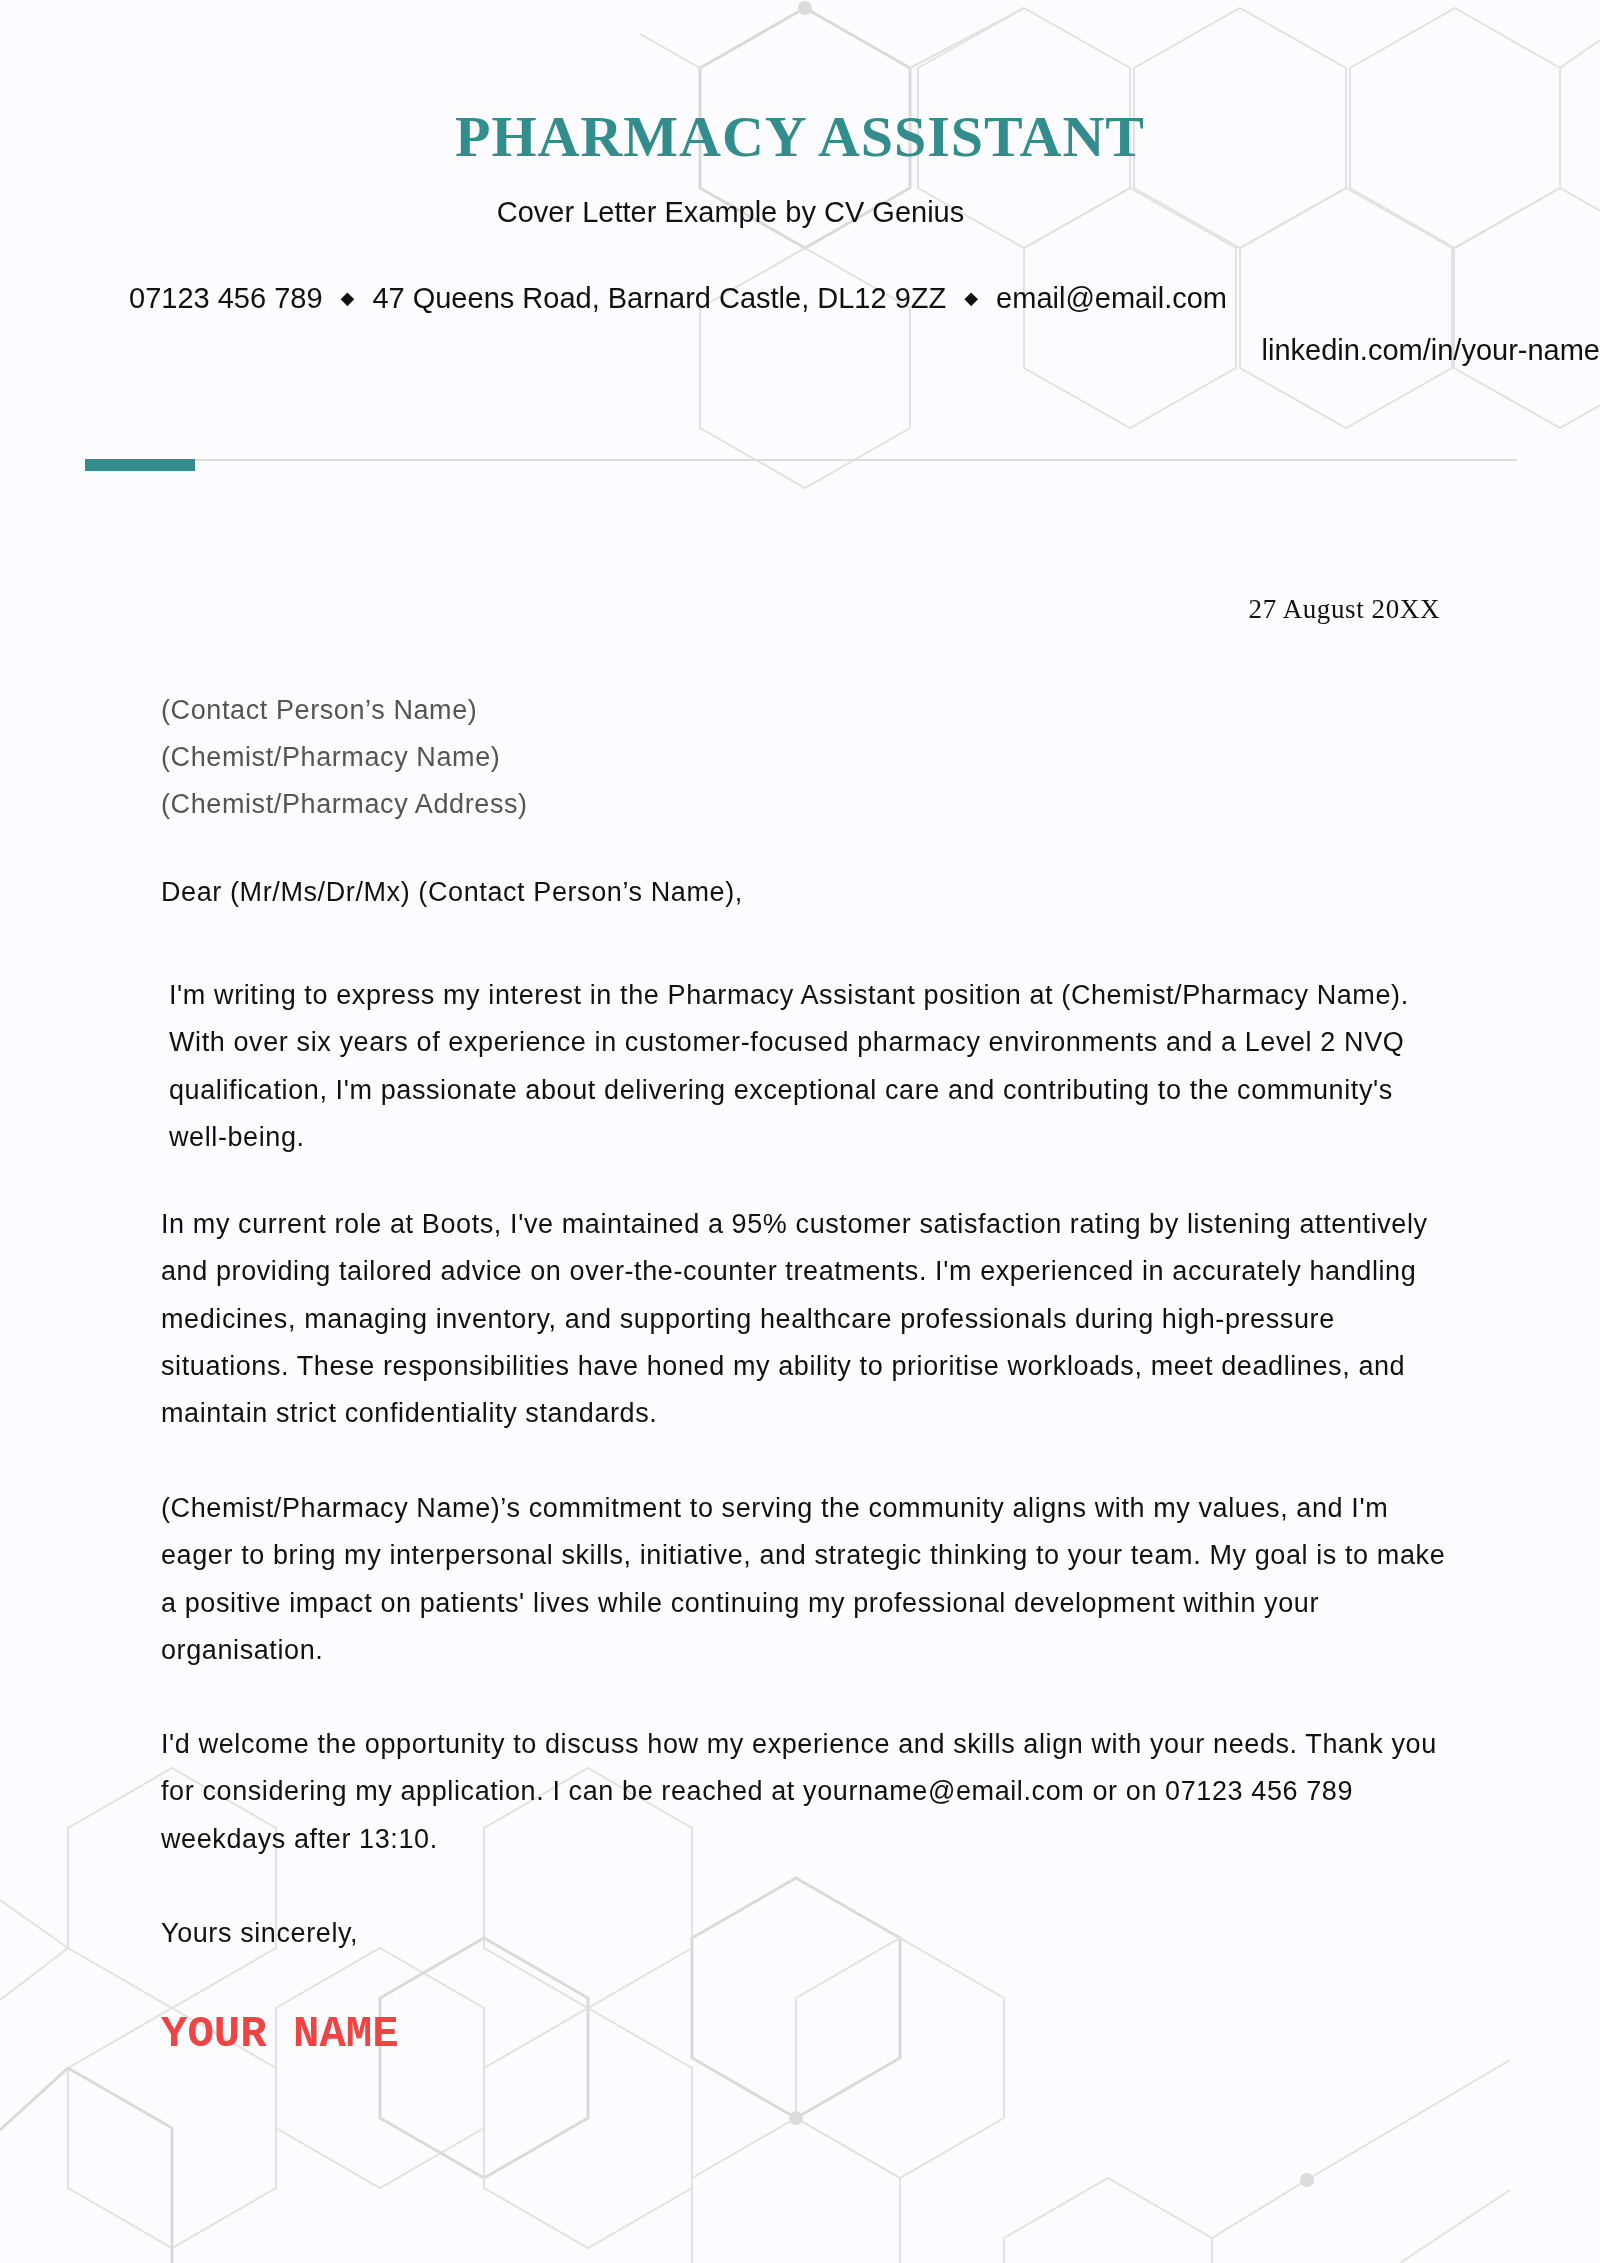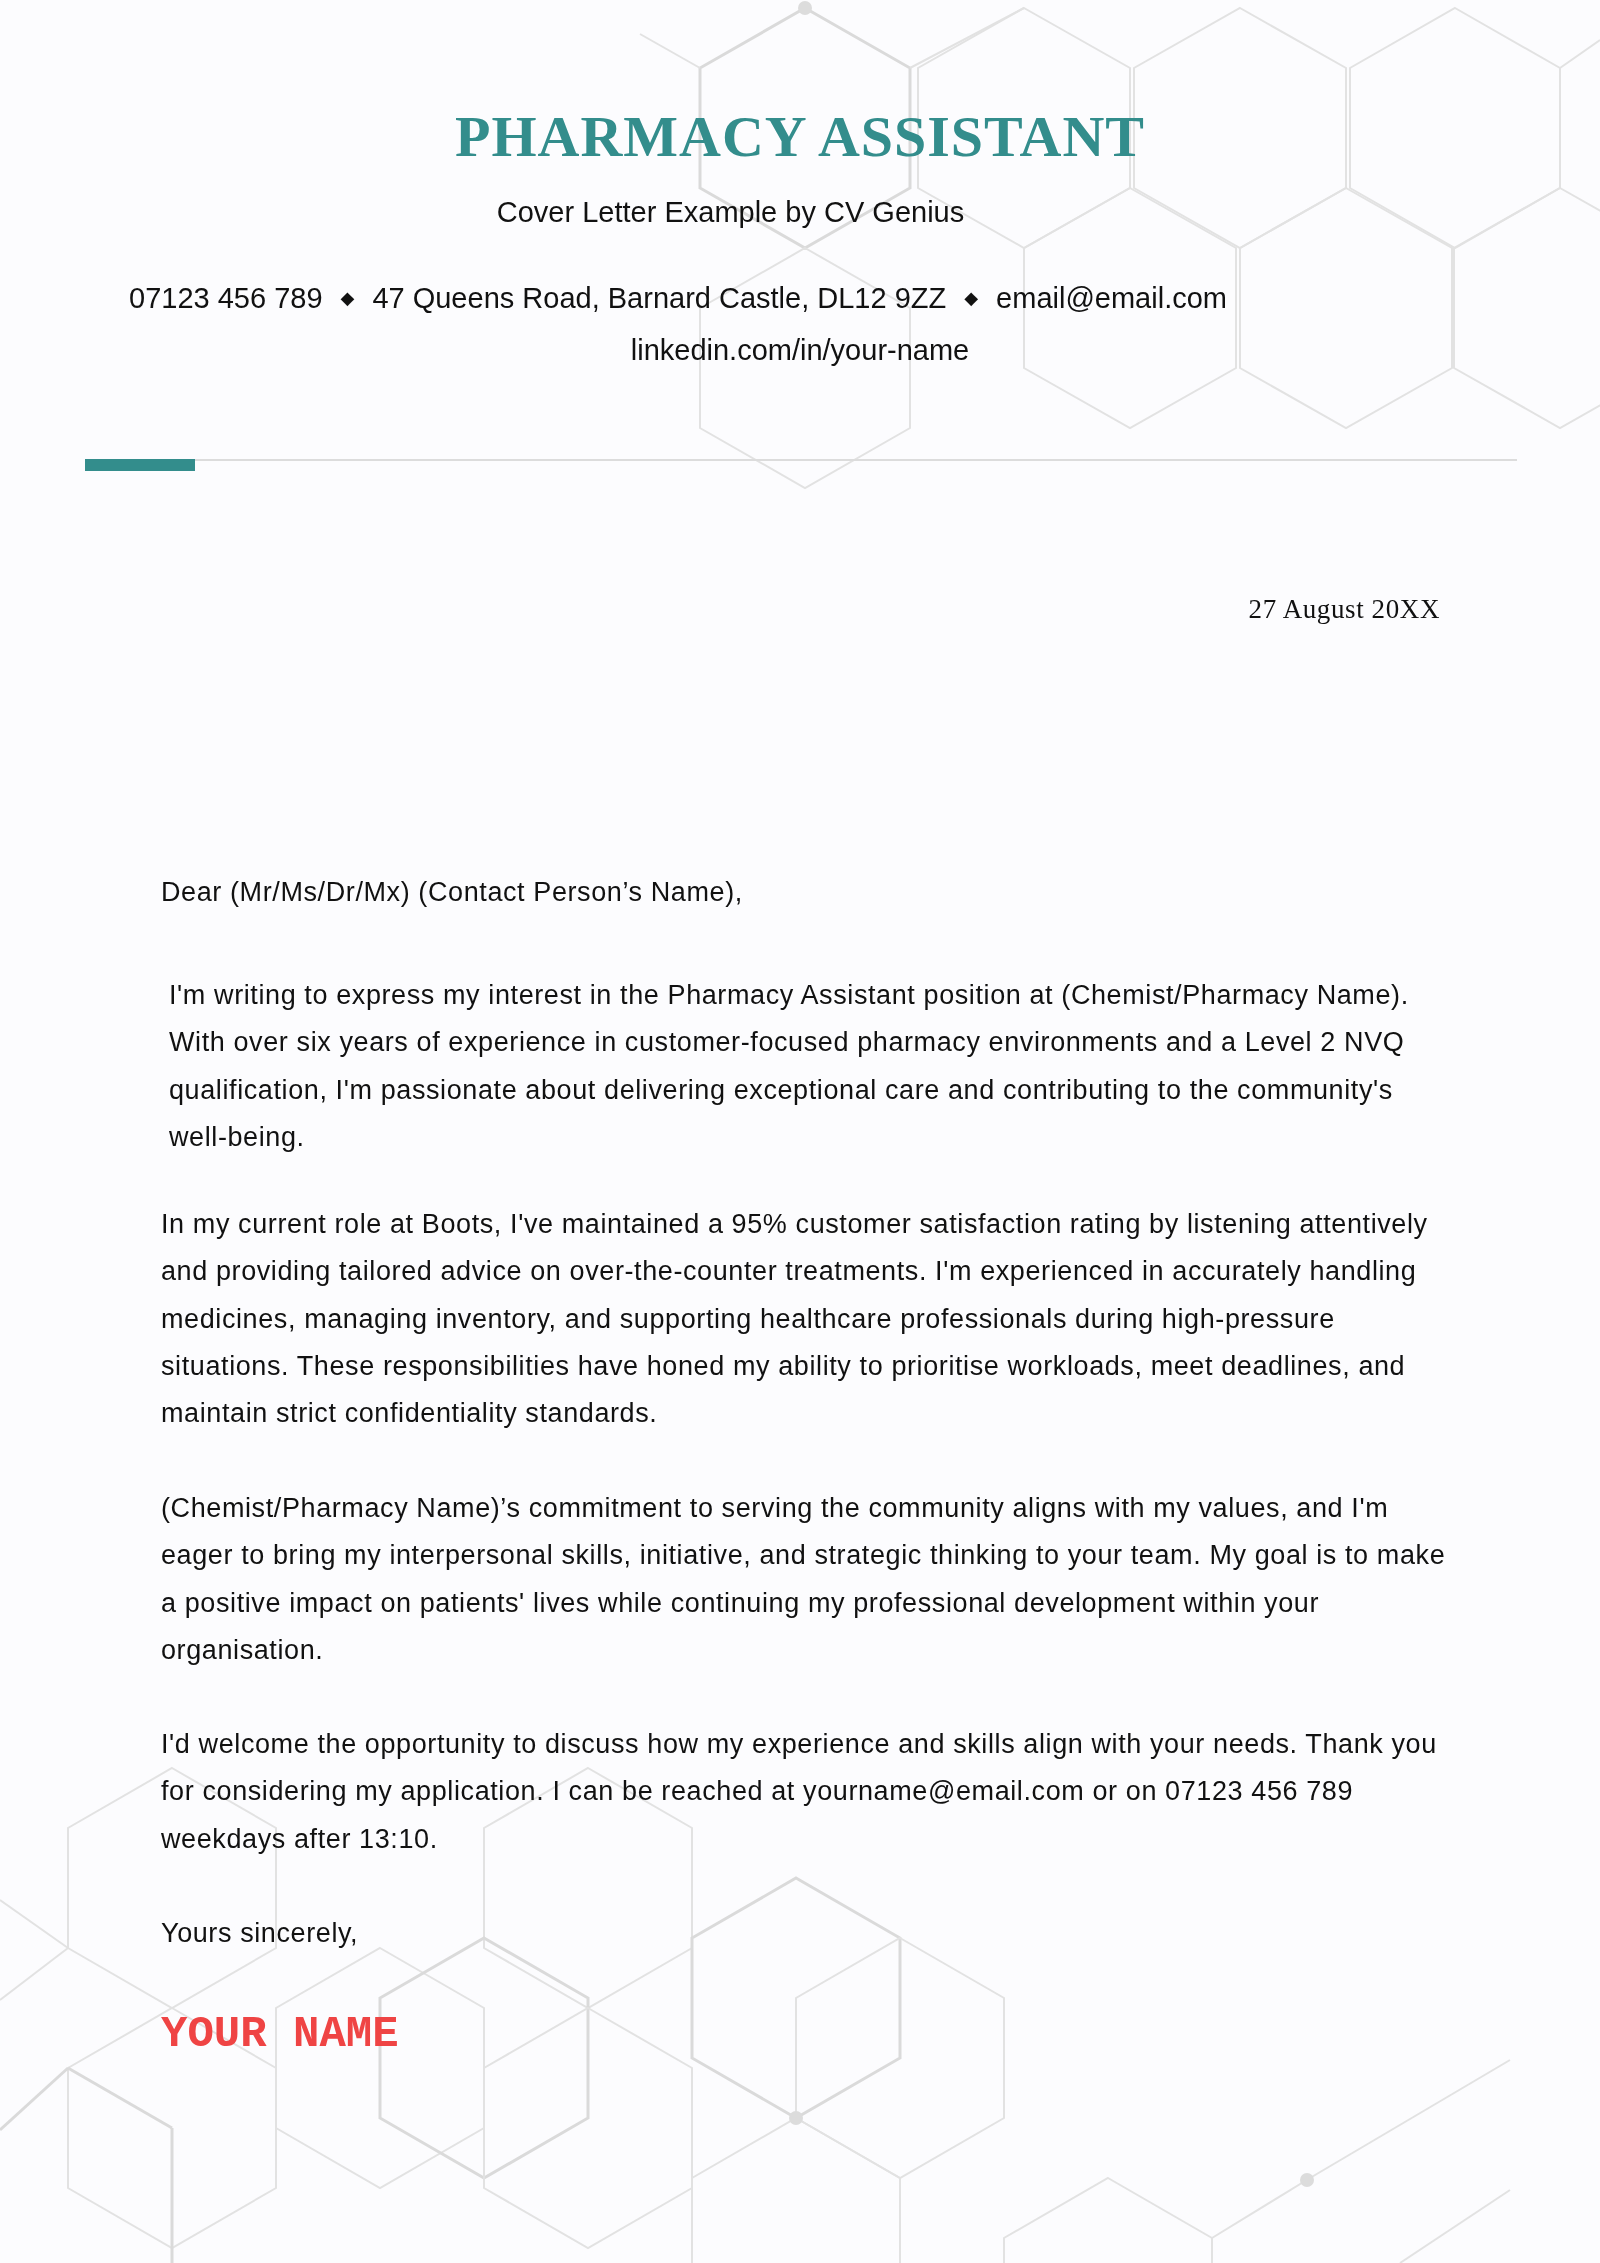--- a/index.html
+++ b/index.html
@@ -23,21 +23,21 @@
     .subtitle {
       position: absolute; left: 0; width: 1461px; top: 198px; text-align: center;
       font-size: 29px; color: #111; line-height: 1;
     }
     .contact {
       position: absolute; left: 0; width: 1356px; top: 284px; text-align: center;
       font-size: 29px; line-height: 1; color: #111;
     }
     .contact .sep { font-size: 18px; margin: 0 18px; vertical-align: 4px; }
     .linkedin {
-      position: absolute; left: 0; width: 1600px; top: 336px; text-align: center;
+      position: absolute; left: 0; width: 1600px; top: 336px; text-align: right;
       font-size: 29px; line-height: 1; color: #111;
     }
     .rule { position: absolute; left: 85px; top: 459px; width: 1432px; height: 2px; background: #dcdcdc; }
     .accent-bar { position: absolute; left: 85px; top: 459px; width: 110px; height: 12px; background: #338d8c; }
     .date {
       position: absolute; right: 160px; top: 594px; font-size: 27px; letter-spacing: 0.6px; color: #111; font-family: Liberation Serif, serif;
     }
     .recipient {
       position: absolute; left: 161px; top: 687px; font-size: 27px; letter-spacing: 0.6px; color: #555;
       line-height: 47px;
@@ -108,20 +108,25 @@
       <span>07123 456 789</span><span class="sep">◆</span><span>47 Queens Road, Barnard Castle, DL12 9ZZ</span><span class="sep">◆</span><span>email@email.com</span>
     </div>
     <div class="linkedin">linkedin.com/in/your-name</div>
   </header>
 
   <div class="rule"></div>
   <div class="accent-bar"></div>
 
   <div class="date">27 August 20XX</div>
 
+  <div class="recipient">
+    <div>(Contact Person’s Name)</div>
+    <div>(Chemist/Pharmacy Name)</div>
+    <div>(Chemist/Pharmacy Address)</div>
+  </div>
 
   <div class="body-text salutation">Dear (Mr/Ms/Dr/Mx) (Contact Person’s Name),</div>
   <p class="body-text p1" style="margin:8px">I'm writing to express my interest in the Pharmacy Assistant position at (Chemist/Pharmacy Name). With over six years of experience in customer-focused pharmacy environments and a Level 2 NVQ qualification, I'm passionate about delivering exceptional care and contributing to the community's well-being.</p>
   <p class="body-text p2" style="margin:0">In my current role at Boots, I've maintained a 95% customer satisfaction rating by listening attentively and providing tailored advice on over-the-counter treatments. I'm experienced in accurately handling medicines, managing inventory, and supporting healthcare professionals during high-pressure situations. These responsibilities have honed my ability to prioritise workloads, meet deadlines, and maintain strict confidentiality standards.</p>
   <p class="body-text p3" style="margin:0">(Chemist/Pharmacy Name)’s commitment to serving the community aligns with my values, and I'm eager to bring my interpersonal skills, initiative, and strategic thinking to your team. My goal is to make a positive impact on patients' lives while continuing my professional development within your organisation.</p>
   <p class="body-text p4" style="margin:0">I'd welcome the opportunity to discuss how my experience and skills align with your needs. Thank you for considering my application. I can be reached at yourname@email.com or on 07123 456 789 weekdays after 13:10.</p>
   <div class="body-text closing">Yours sincerely,</div>
   <div class="signature">YOUR NAME</div>
 </div>
 

